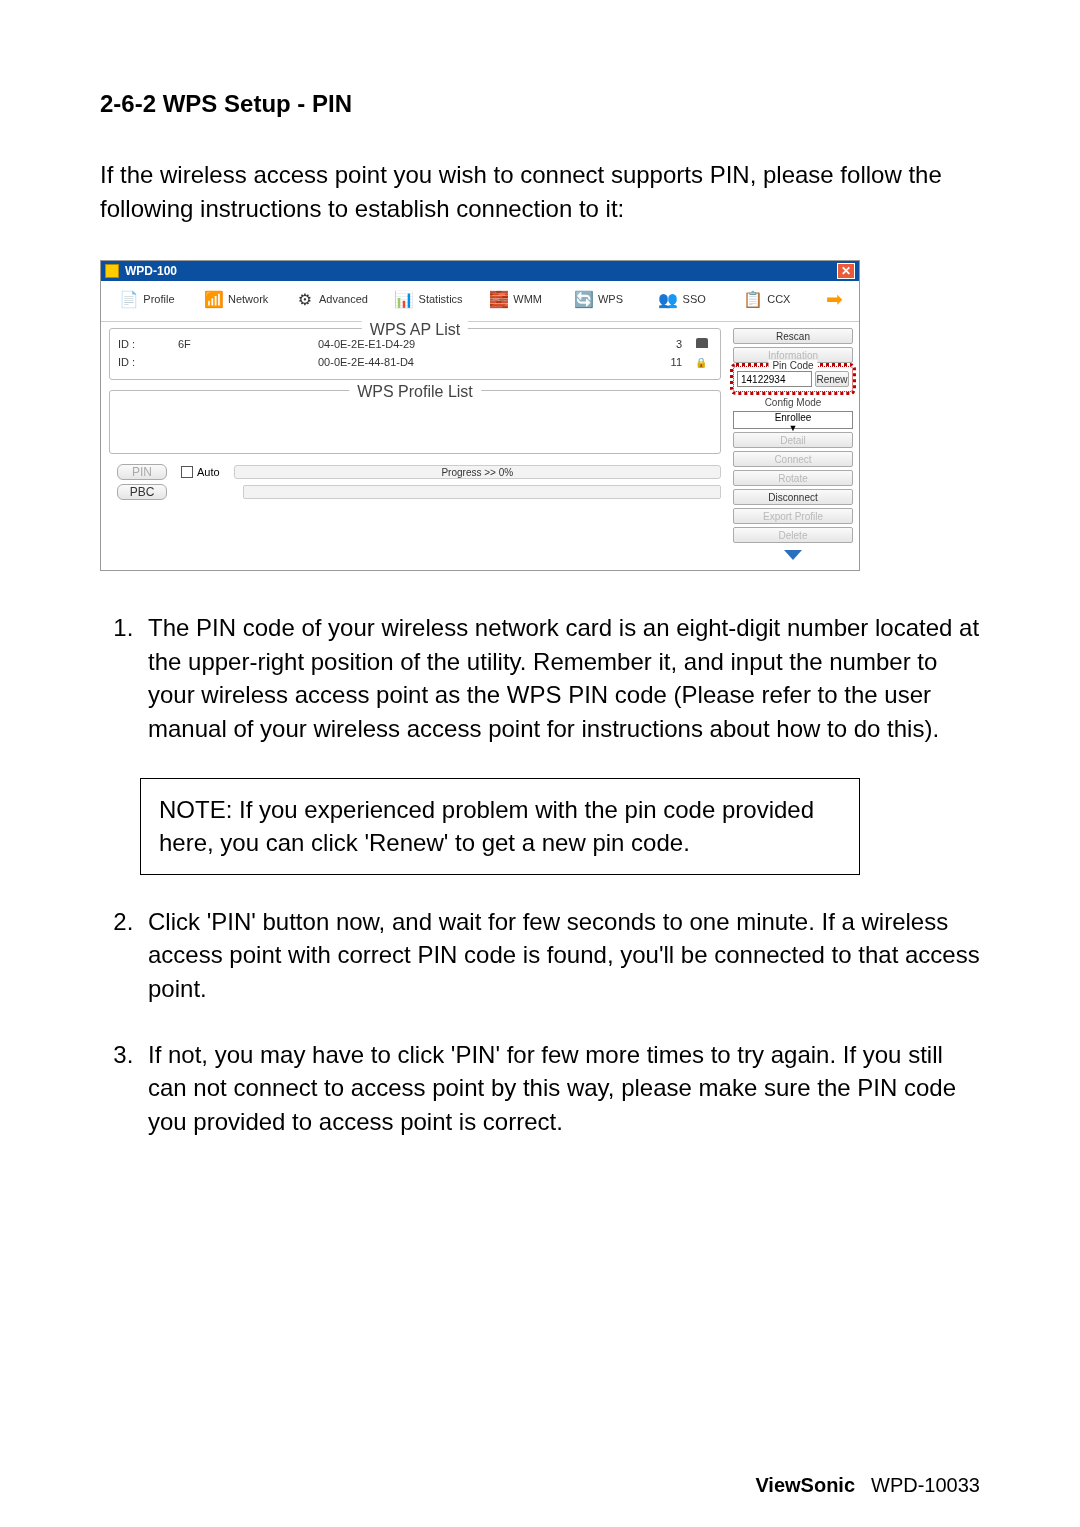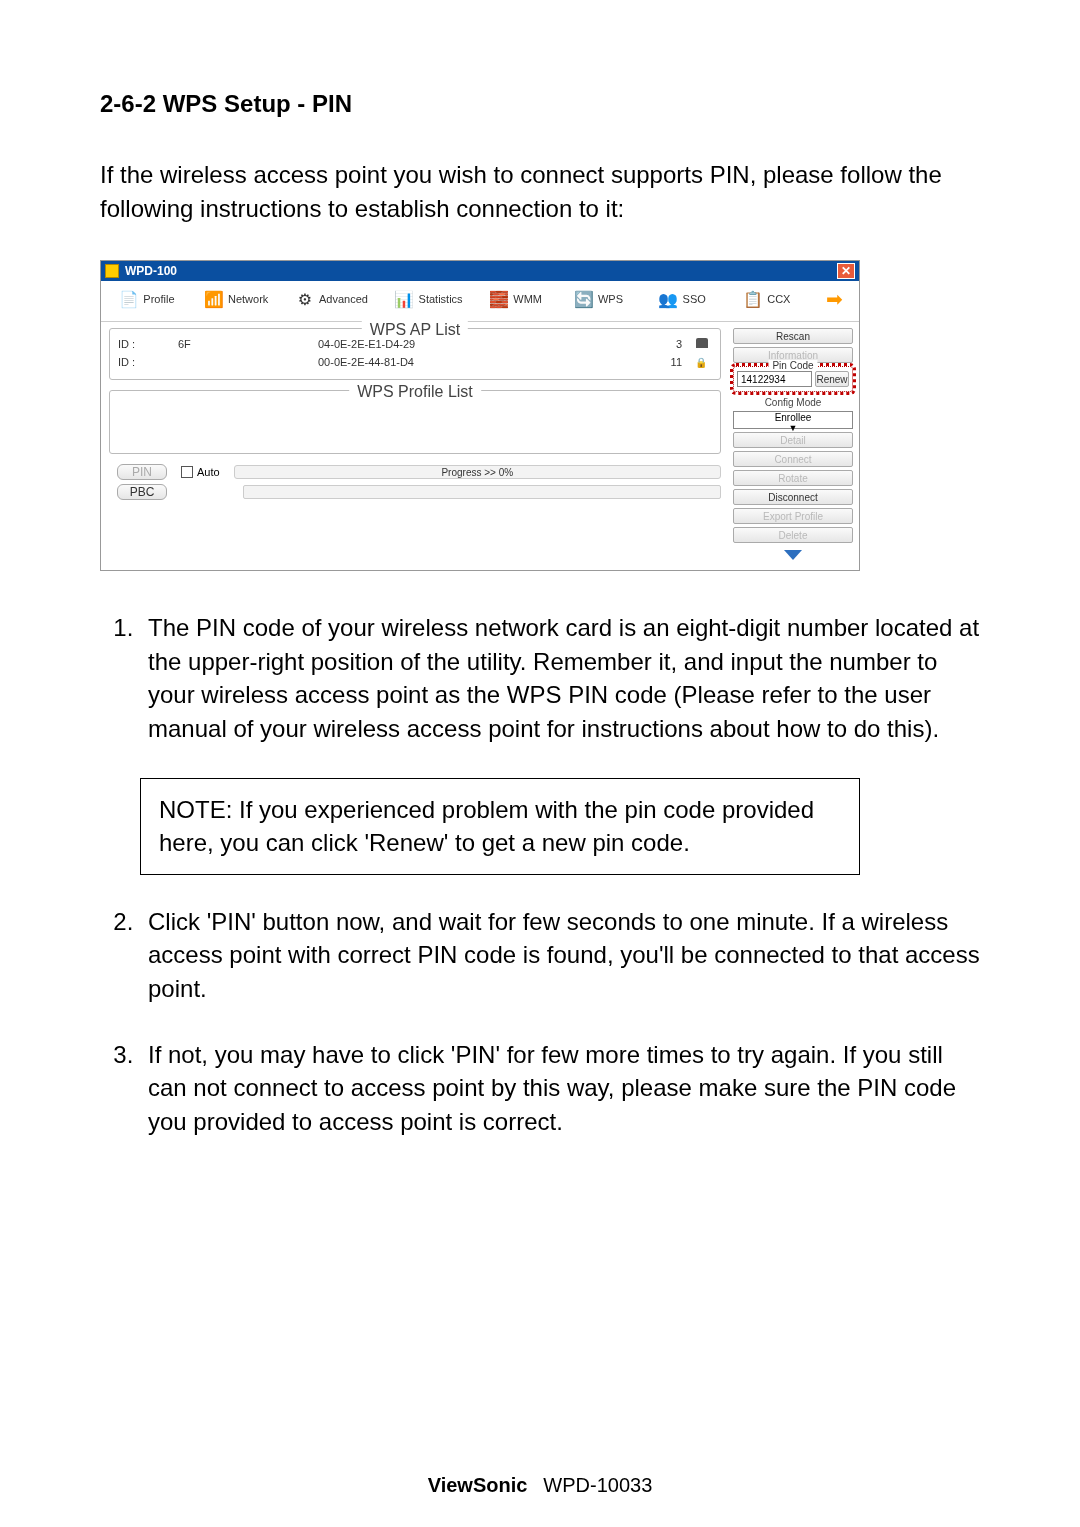--- a/index.html
+++ b/index.html
@@ -191,21 +191,21 @@
     border: 1.5px solid #000;
     padding: 14px 18px;
     margin: 22px 0 30px 40px;
     font-size: 24px;
     line-height: 1.4;
     width: 720px;
   }
   .footer {
     position: absolute;
     bottom: 30px; left: 100px; right: 100px;
-    display: flex; justify-content: center;
+    display: flex; justify-content: flex-end;
     font-size: 20px;
   }
   .footer-left { display:flex; gap: 16px; }
   .footer-brand { font-weight: bold; }
   .pbc-row { display:flex; align-items:center; gap:14px; margin-top:4px; padding-left:8px;}
   .dotted-outline { outline: 3px dotted #c00000; outline-offset: 0; }
   .icon-profile::before { content:"📄"; }
   .icon-network::before { content:"📶"; }
   .icon-advanced::before { content:"⚙"; }
   .icon-statistics::before { content:"📊"; }

